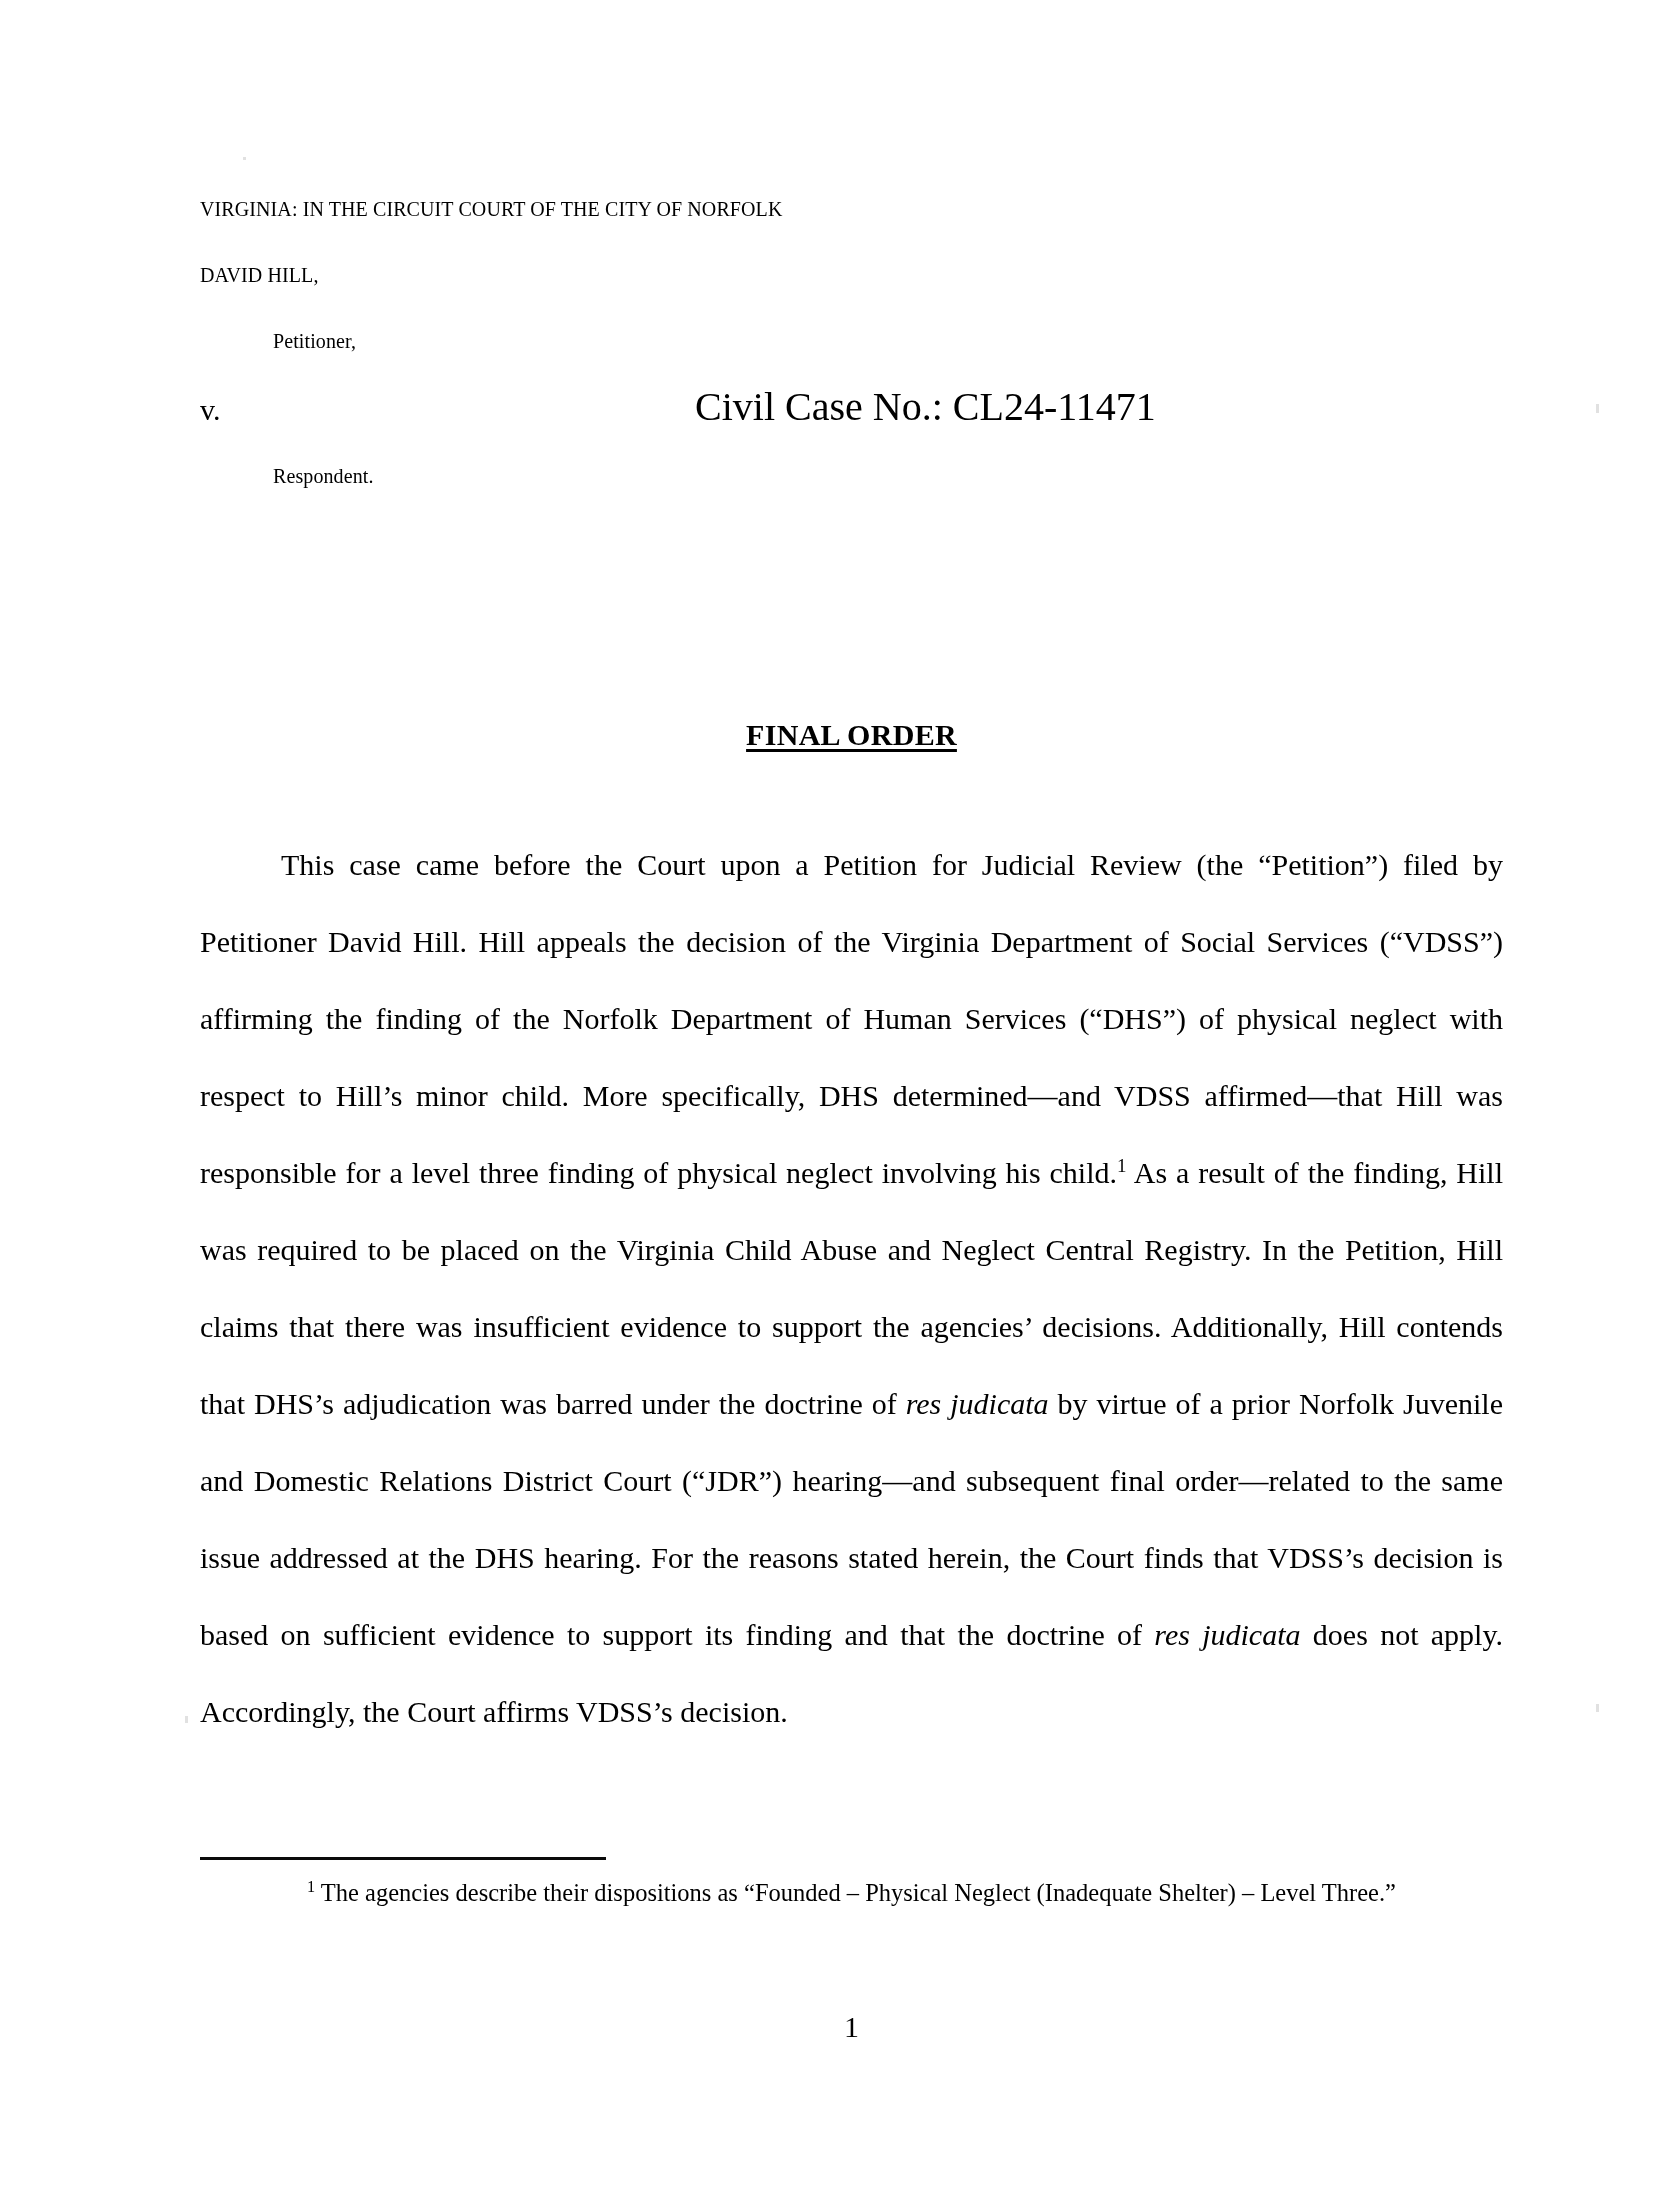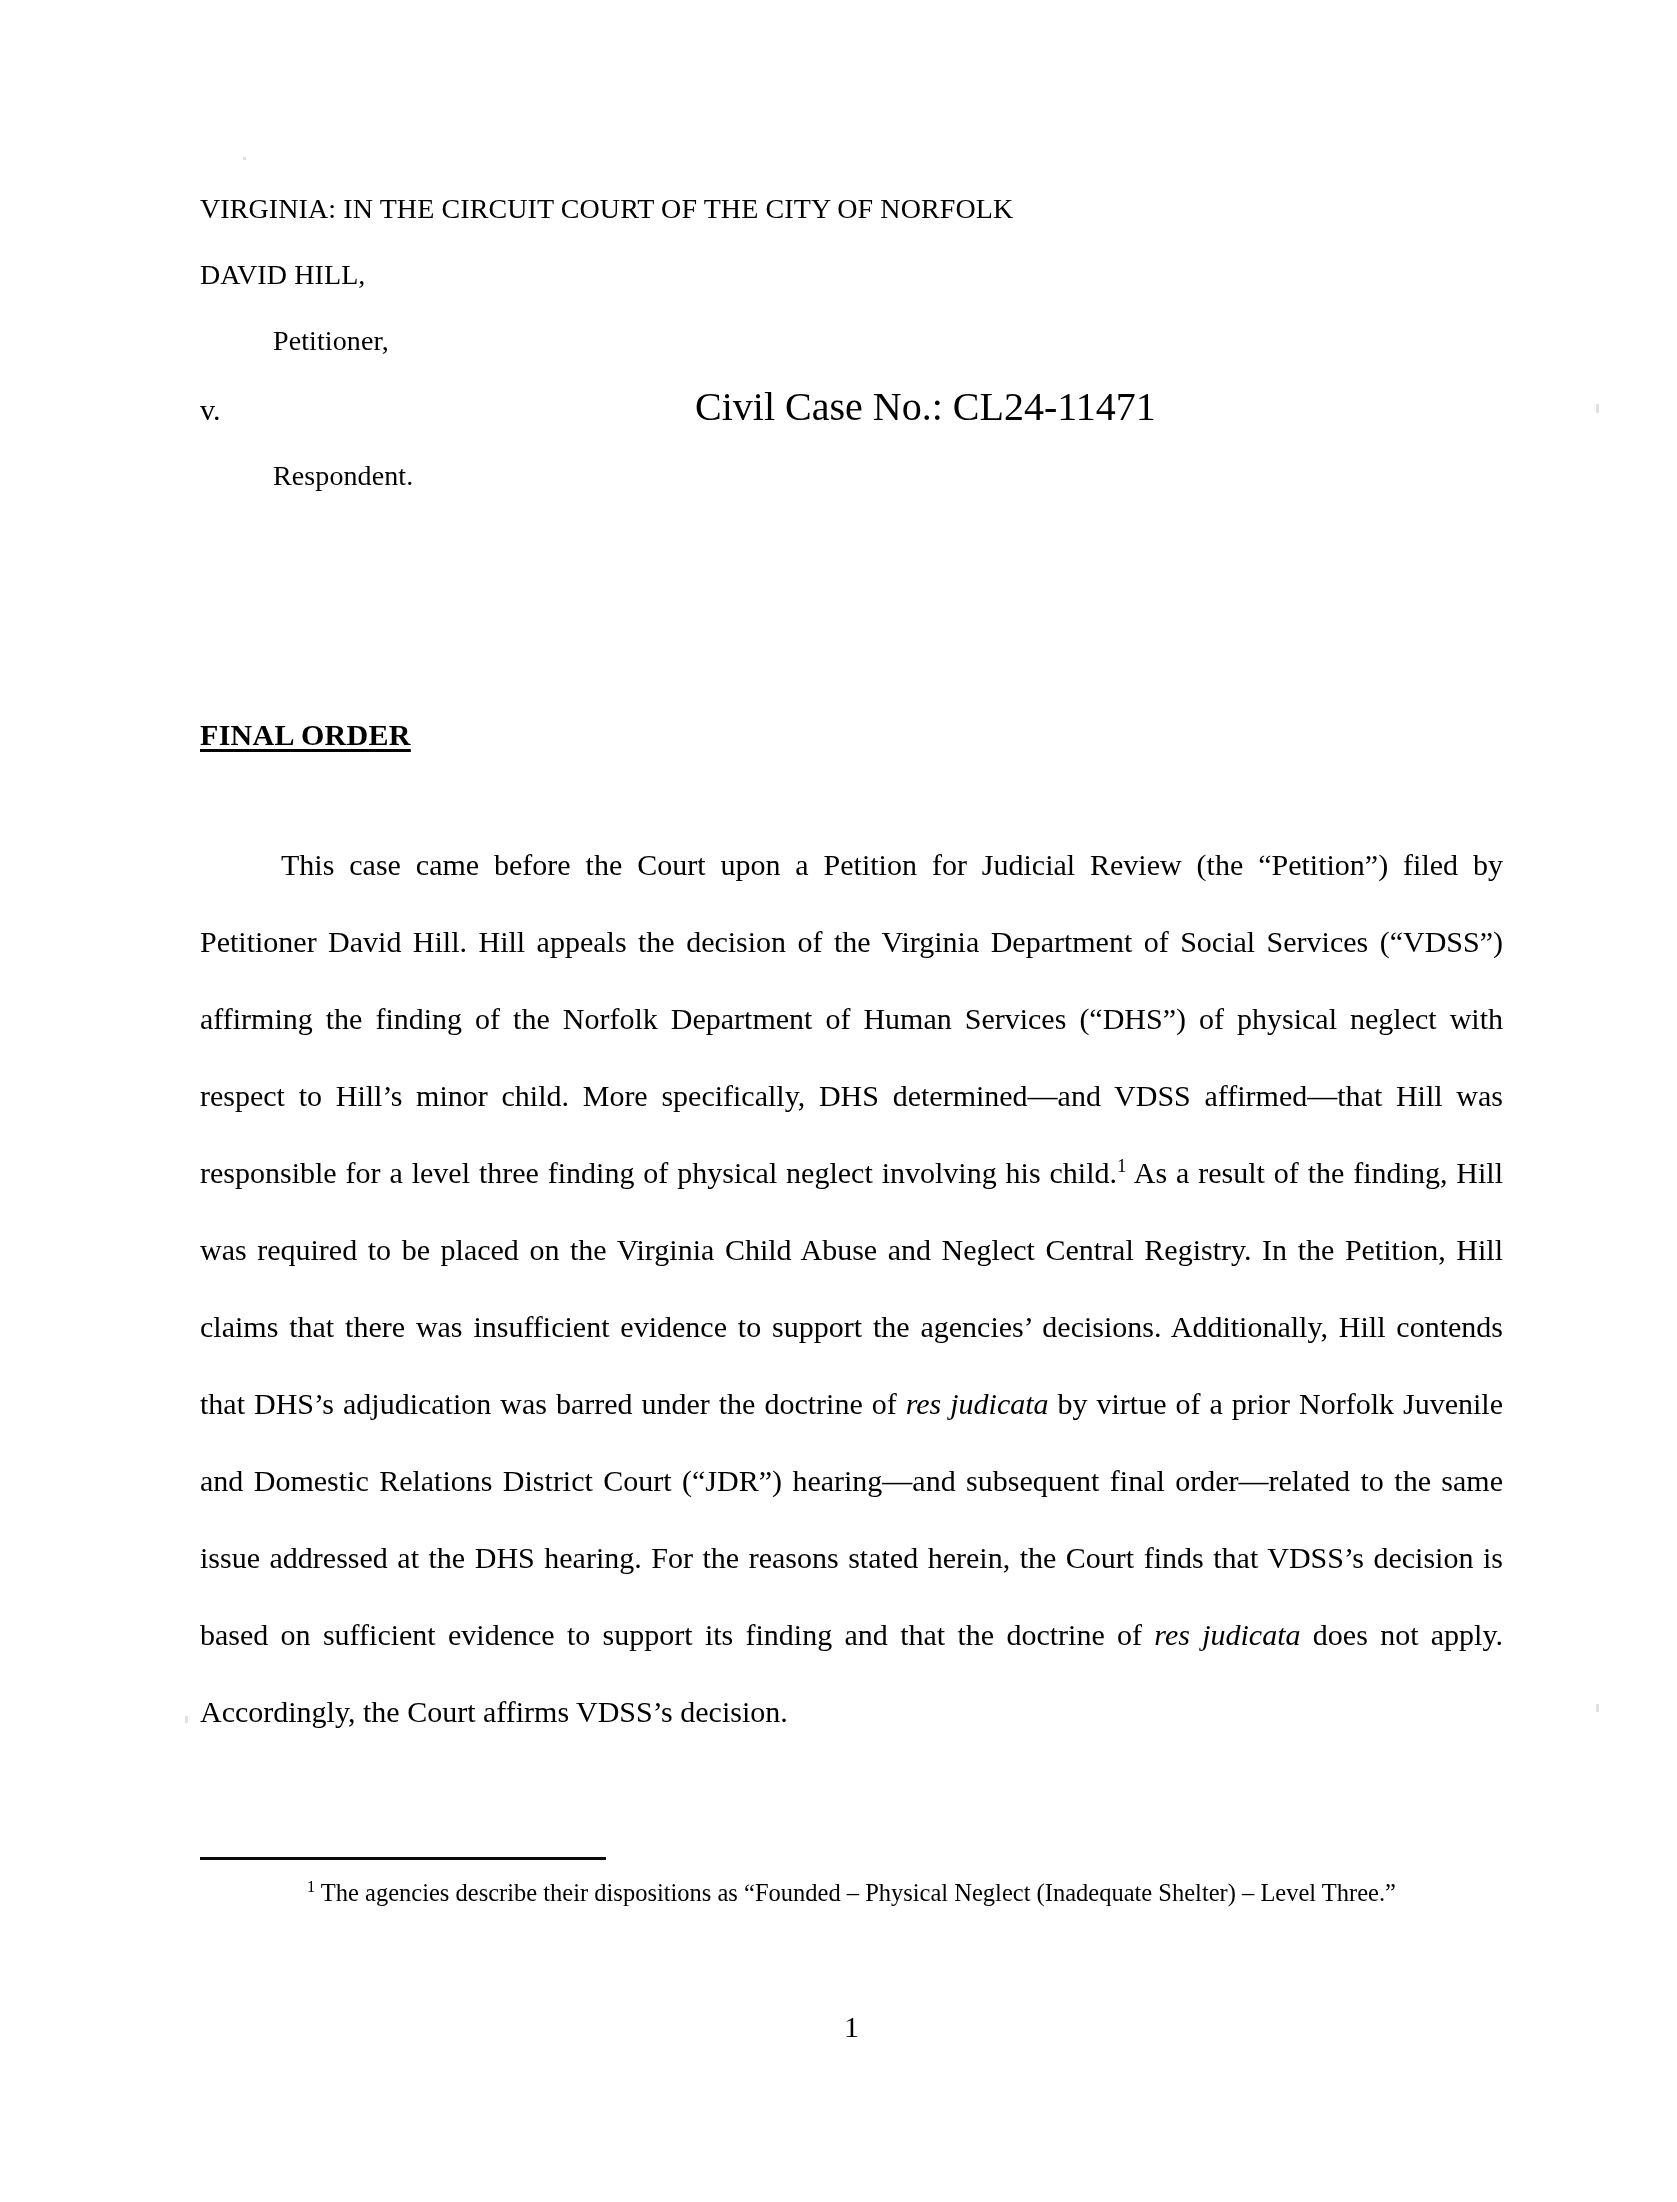--- a/index.html
+++ b/index.html
@@ -32,21 +32,21 @@
   }
 
   .caption-block {
     position: absolute;
     left: 0;
     top: 176px;
     width: 1303px;
   }
 
   .cap-line {
-    font-size: 28px;
+    font-size: 20px;
     line-height: 66px;
     letter-spacing: 0.1px;
     white-space: nowrap;
   }
 
   .cap-indent {
     padding-left: 73px;
   }
 
   .cap-row {
@@ -63,20 +63,21 @@
     font-size: 40px;
     white-space: nowrap;
   }
 
   
   .title-wrap {
     position: absolute;
     left: 0;
     top: 718px;
     width: 1303px;
+    text-align: center;
   }
   .title {
     display: inline-block;
     font-size: 30px;
     font-weight: bold;
     text-decoration: underline;
     text-underline-offset: 4.3px;
     letter-spacing: 0.3px;
   }
 

